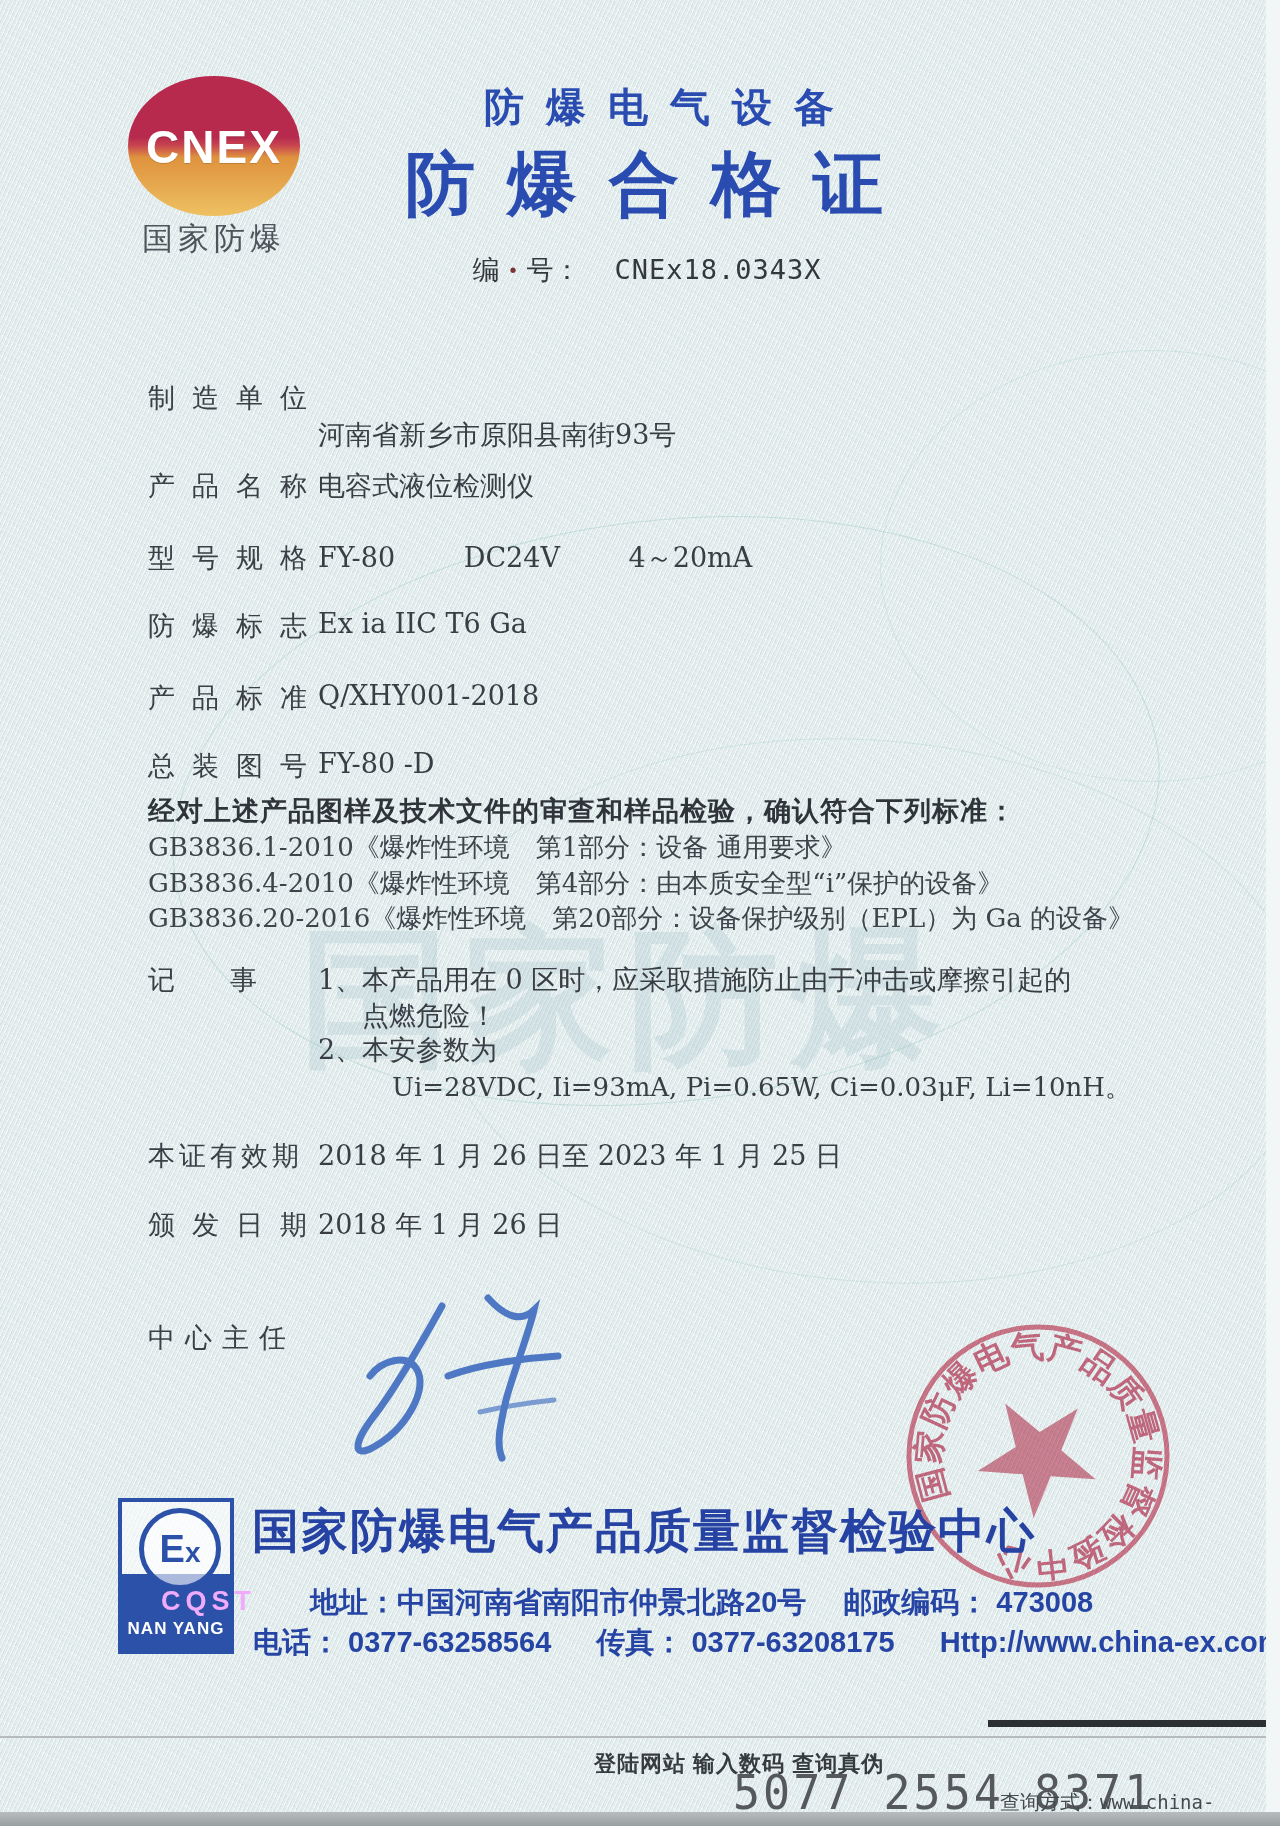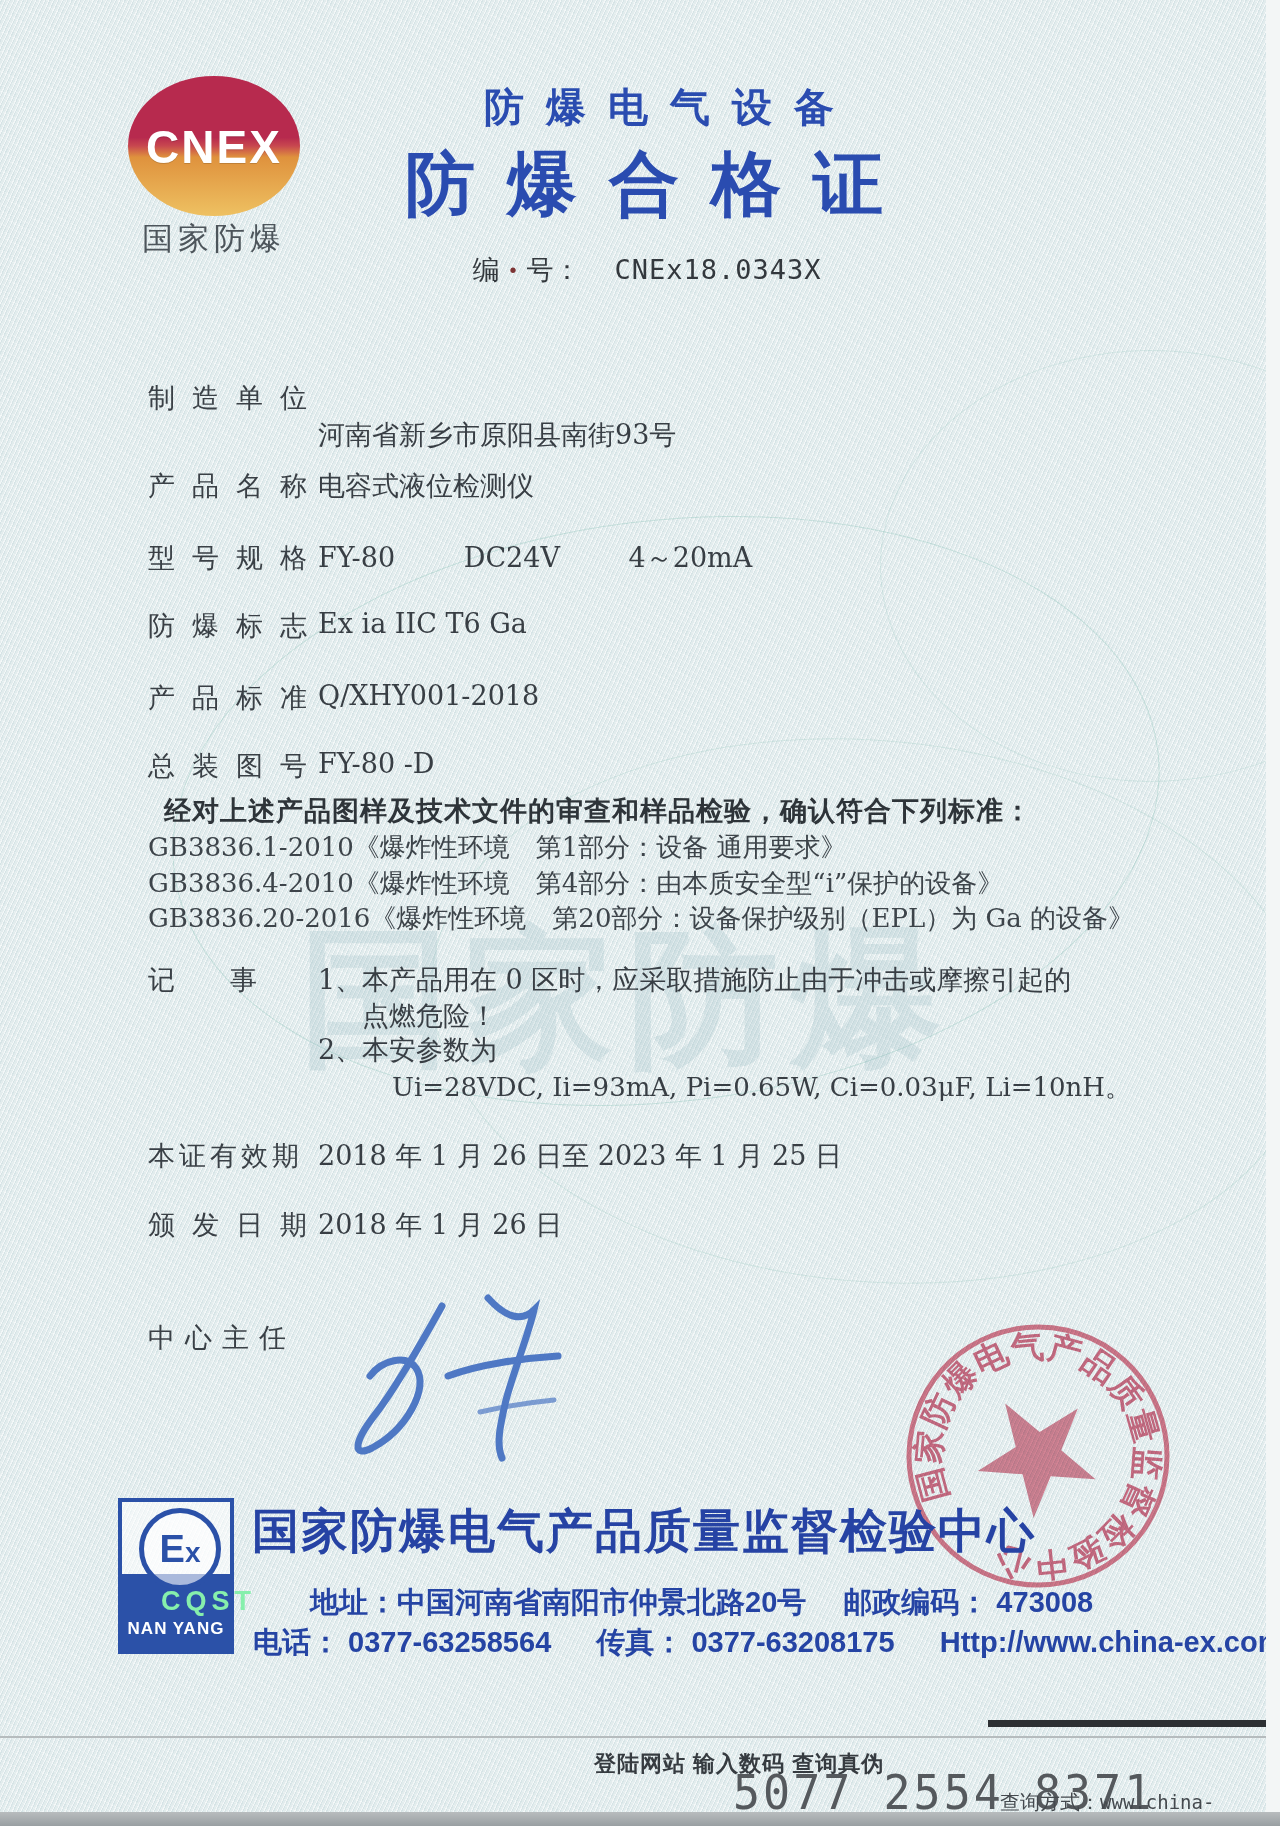--- a/index.html
+++ b/index.html
@@ -35,40 +35,40 @@
     letter-spacing:14px;font-family:"DejaVu Serif",serif;}
   .guil{border-radius:50%;pointer-events:none;}
   .g1{left:170px;top:520px;width:990px;height:580px;border:1px solid rgba(118,184,172,.30);transform:rotate(-7deg);}
   .g2{left:430px;top:740px;width:880px;height:540px;border:1px solid rgba(118,184,172,.20);transform:rotate(5deg);}
   .g3{left:880px;top:350px;width:540px;height:430px;border:1px solid rgba(140,198,186,.22);}
   
   .flabel{left:148px;font-size:27px;color:#3a4046;letter-spacing:17px;white-space:nowrap;}
   .flabel.ls-tight{letter-spacing:4px;}
   .fval{left:318px;font-size:27px;color:#383e44;white-space:pre;
     font-family:"DejaVu Serif","Liberation Serif",serif;}
-  .statement{left:148px;top:793px;font-size:27px;font-weight:bold;color:#2e3439;letter-spacing:1px;margin-left:16px;}
+  .statement{left:148px;top:793px;font-size:27px;font-weight:bold;color:#2e3439;letter-spacing:1px;}
   .std{left:148px;font-size:26px;color:#3d444a;font-family:"DejaVu Serif","Liberation Serif",serif;white-space:nowrap;}
   
   .note-item{left:318px;width:770px;display:flex;font-size:27px;color:#383e44;
     font-family:"DejaVu Serif","Liberation Serif",serif;}
   .note-num{width:44px;flex:none;}
   .note-text{flex:1;line-height:1.35;}
   .note-params{left:392px;font-size:26px;color:#383e44;font-family:"DejaVu Serif","Liberation Serif",serif;}
   
   .signature{left:330px;top:1292px;}
   .stamp{left:898px;top:1316px;width:280px;height:280px;transform:rotate(-32deg);
     mix-blend-mode:multiply;opacity:.92;}
   
   .ex-box{left:118px;top:1498px;width:116px;height:156px;border:4px solid #2b51a8;box-sizing:border-box;background:rgba(255,255,255,.55);}
   .ex-circle{position:absolute;left:17px;top:6px;width:72px;height:72px;border:5px solid #2b51a8;border-radius:50%;
     display:flex;align-items:center;justify-content:center;background:rgba(255,255,255,.6);z-index:2;}
   .ex-circle .e{font-size:38px;font-weight:bold;color:#2b51a8;}
   .ex-circle .x{font-size:28px;font-weight:bold;color:#2b51a8;margin-top:8px;}
   .ex-band{position:absolute;left:0;right:0;bottom:0;height:76px;background:#2b51a8;text-align:center;z-index:1;}
-  .ex-cqst{color:#86efac;font-size:27px;font-weight:bold;letter-spacing:5px;margin-top:12px;margin-left:39px;}
+  .ex-cqst{color:#f0abfc;font-size:27px;font-weight:bold;letter-spacing:5px;margin-top:12px;margin-left:39px;}
   .ex-city{color:#fff;font-size:17px;font-weight:bold;letter-spacing:1px;margin-top:2px;}
   .issuer-name{left:252px;top:1500px;font-size:47px;font-weight:bold;color:#2643a4;letter-spacing:2px;
     font-family:"DejaVu Serif","Liberation Serif",serif;white-space:nowrap;}
   .issuer-line{font-size:29px;font-weight:bold;color:#2544a4;white-space:pre;}
   
   .divider{left:0;top:1736px;width:1280px;height:2px;background:#b6bcbe;}
   .divider-dark{left:988px;top:1720px;width:292px;height:7px;background:#2d3033;}
   .foot-note{left:55px;top:1749px;font-size:22px;color:#363b40;font-weight:bold;}
   .foot-hint{left:594px;top:1749px;font-size:22px;color:#363b40;font-weight:bold;letter-spacing:1px;}
   .foot-code{left:733px;top:1768px;font-size:45px;color:#55595d;letter-spacing:3px;

